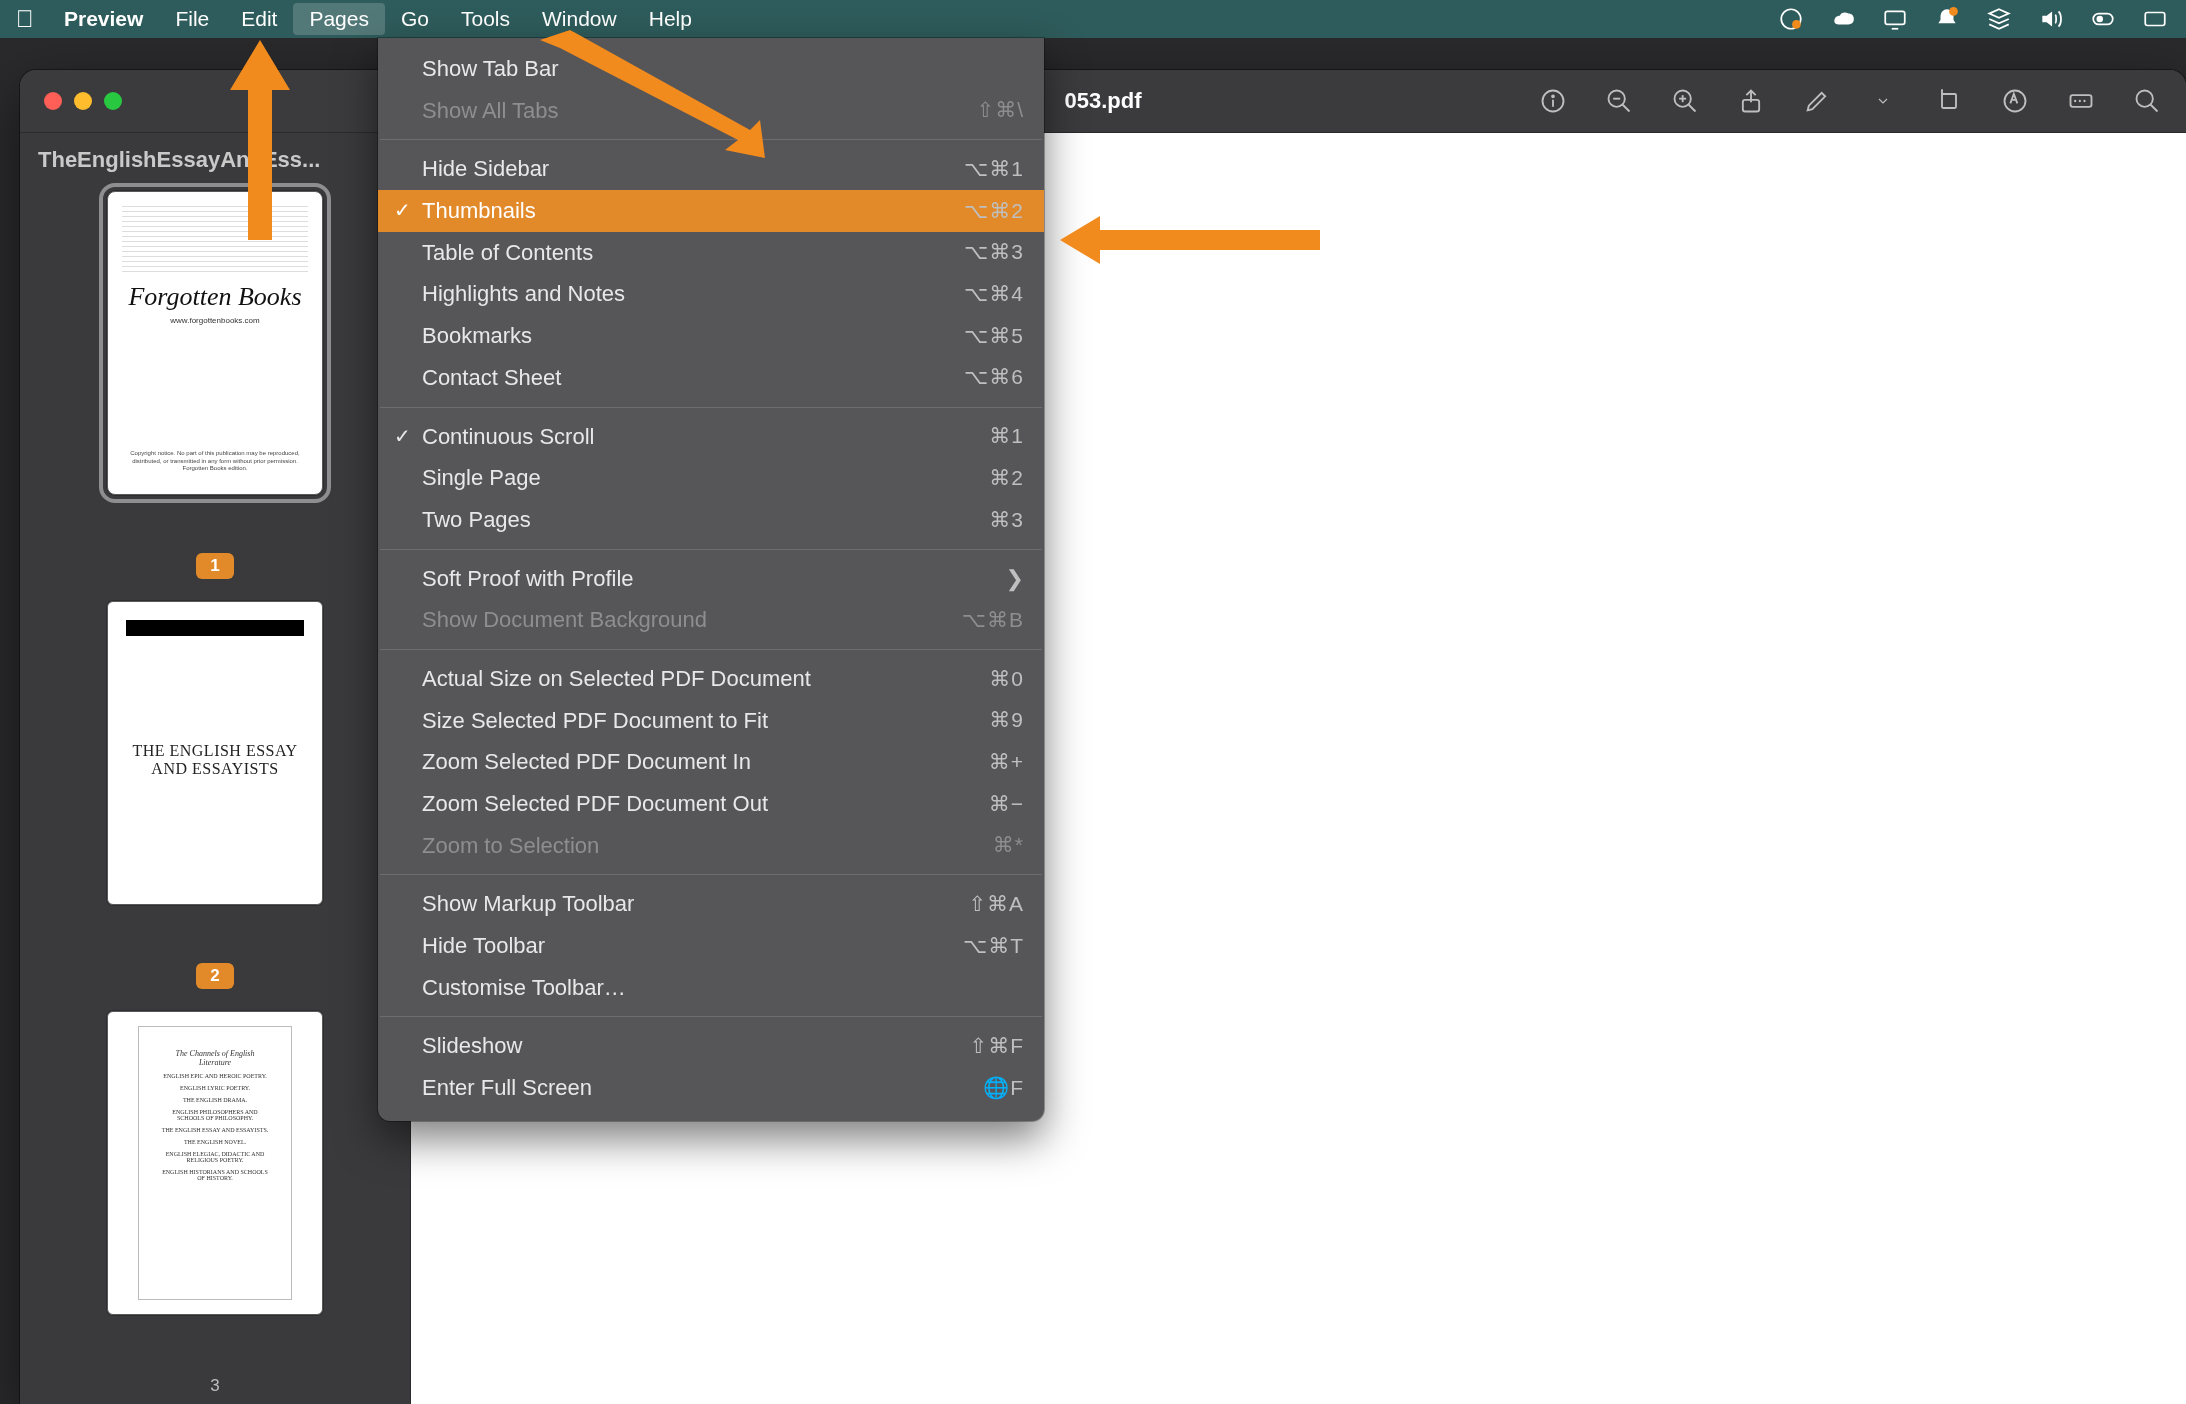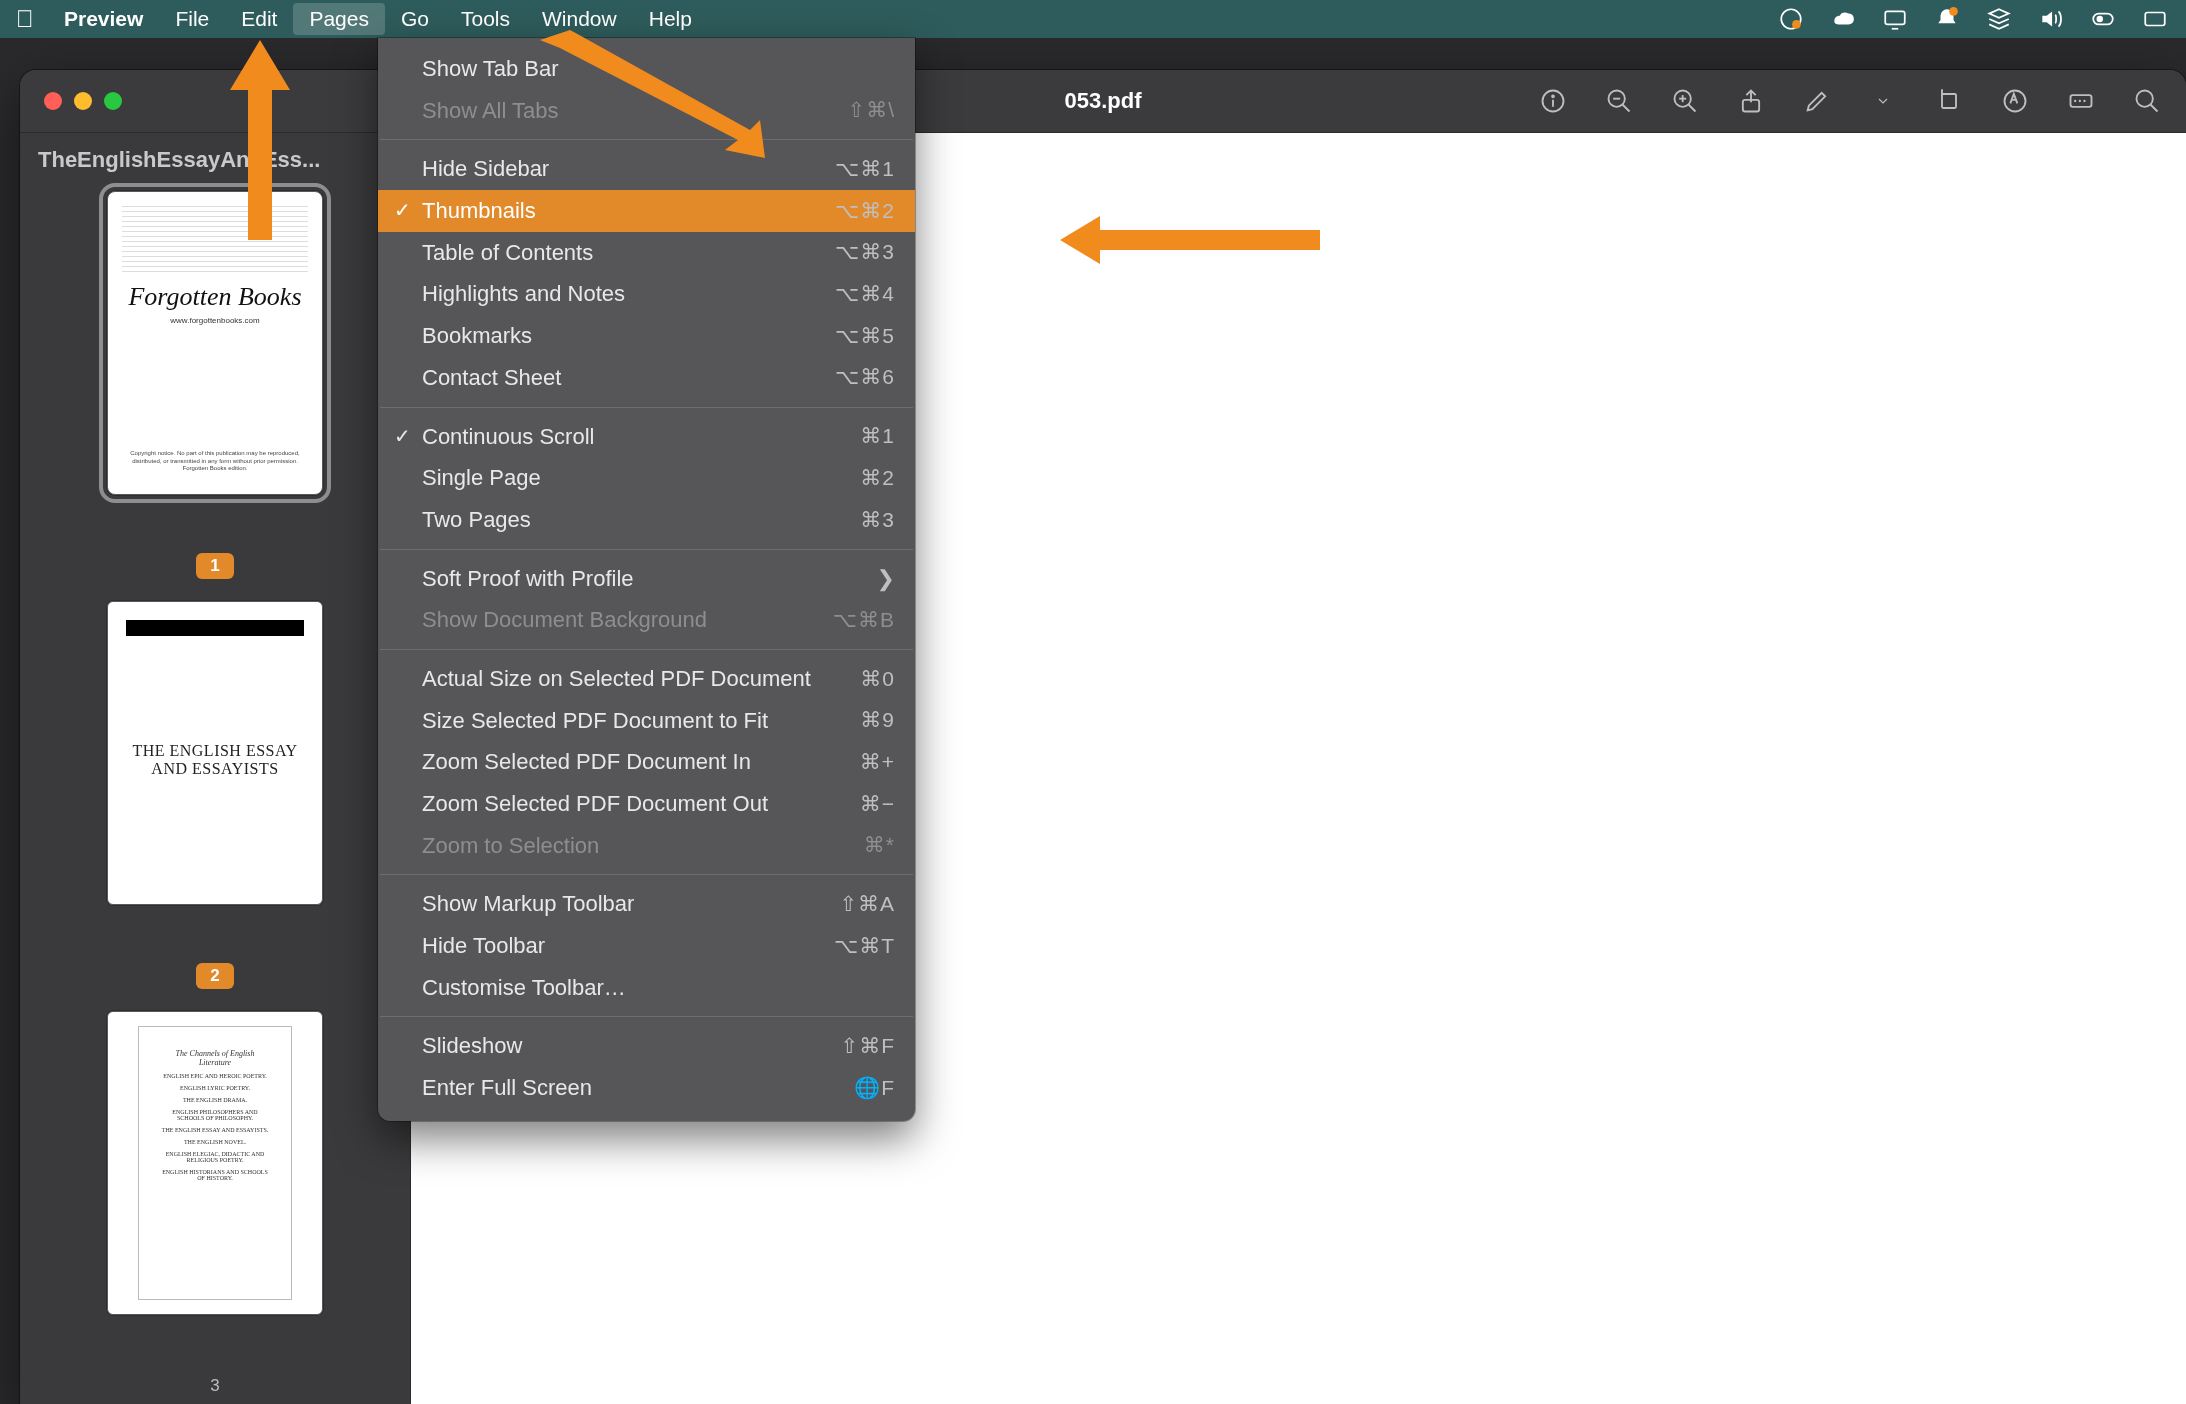--- a/index.html
+++ b/index.html
@@ -143,21 +143,21 @@
   .t3-hd{font-size:8px;font-style:italic;}
 
   
   .main{flex:1;background:#555557;display:flex;}
   .page{background:var(--page-bg);flex:1;}
 
   
   .dropdown{
     position:absolute;
     left:378px;top:38px;
-    width:537px;
+    width:666px;
     background:var(--dropdown-bg);
     border-radius:0 0 12px 12px;
     box-shadow:0 18px 40px rgba(0,0,0,.5),0 0 0 1px rgba(0,0,0,.3);
     padding:10px 0 12px;
     z-index:200;
     color:var(--dropdown-fg);
     font-size:22px;
   }
   .dd-item{
     display:flex;align-items:center;

